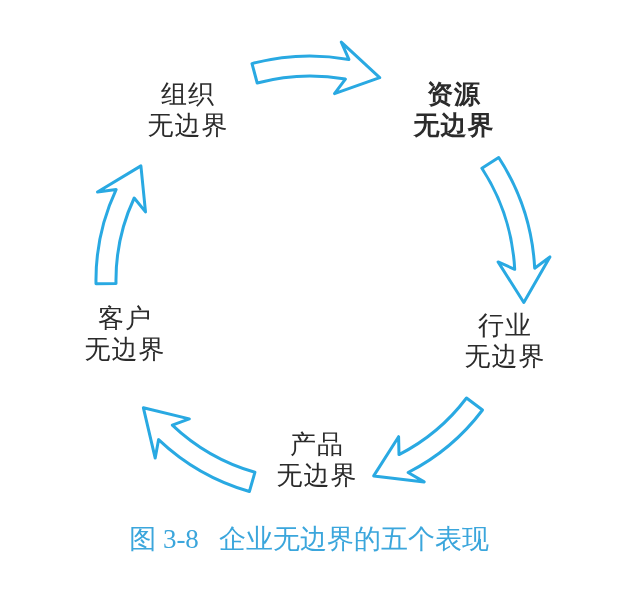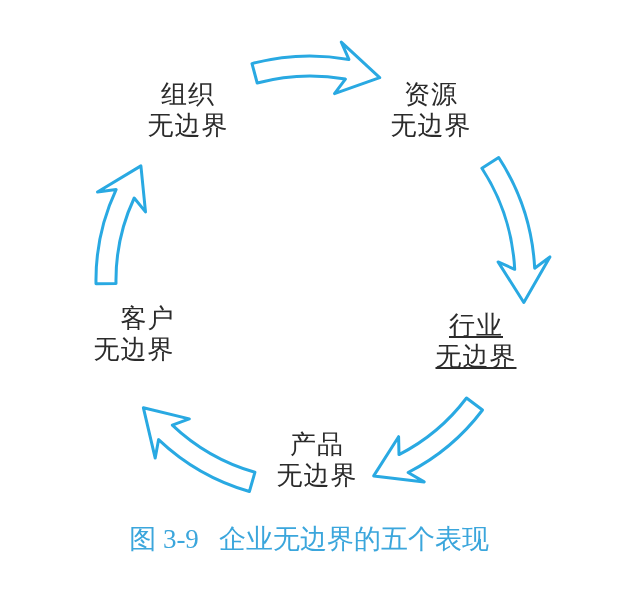--- a/index.html
+++ b/index.html
@@ -18,24 +18,24 @@
   .node {
     position: absolute;
     transform: translate(-50%, -50%);
     text-align: center;
     font-size: 26px;
     line-height: 31px;
     letter-spacing: 1px;
     white-space: nowrap;
   }
   .node-org  { left: 188px; top: 110px; }
-  .node-res  { left: 431px; top: 110px; }
-  .node-ind  { left: 476px; top: 341px; text-decoration: underline; }
+  .node-res  { left: 454px; top: 110px; font-weight: bold; }
+  .node-ind  { left: 505px; top: 341px; }
   .node-prod { left: 317px; top: 460px; }
-  .node-cust { left: 134px; top: 334px; text-align: right; }
+  .node-cust { left: 125px; top: 334px; }
   .caption {
     position: absolute;
     left: 309px; top: 539px;
     transform: translate(-50%, -50%);
     font-size: 27px;
     white-space: nowrap;
   }
   .caption .cap-title { margin-left: 20px; }
 </style>
 </head>
@@ -72,16 +72,16 @@
     <div>产品</div>
     <div>无边界</div>
   </div>
 
   <div class="node node-cust">
     <div>客户</div>
     <div>无边界</div>
   </div>
 
   <div class="caption" style="color: rgb(59, 166, 220);">
-    <span class="cap-label">图 3-9</span><span class="cap-title">企业无边界的五个表现</span>
+    <span class="cap-label">图 3-8</span><span class="cap-title">企业无边界的五个表现</span>
   </div>
 
 </div>
 
 </body></html>

